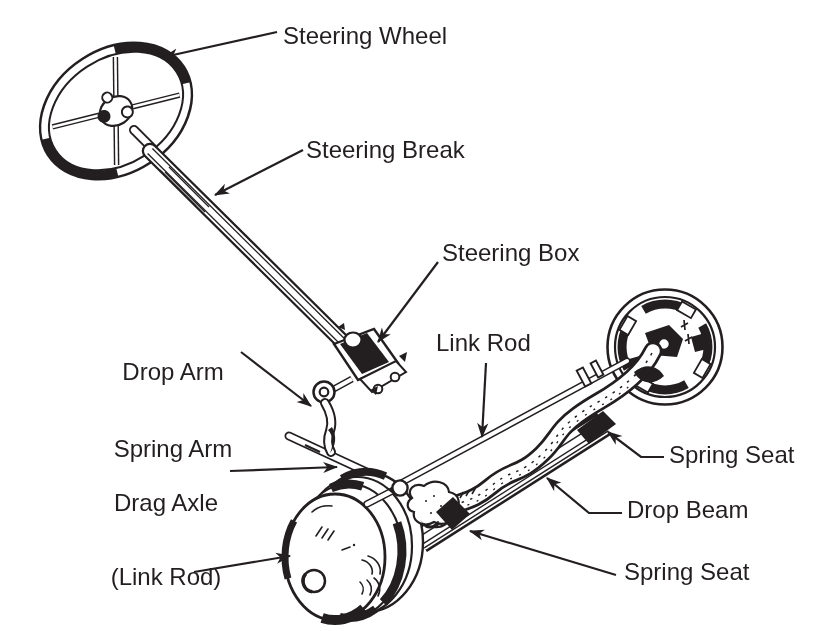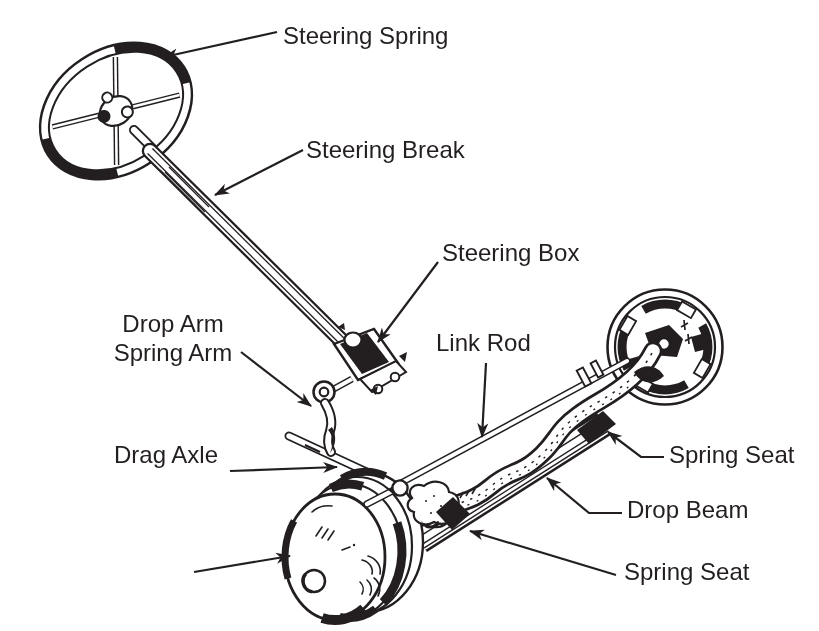--- a/index.html
+++ b/index.html
@@ -17,21 +17,21 @@
     line-height:24px;
     color:#231f20;
     white-space:nowrap;
   }
   .lbl-multi{
     position:absolute;
     font-size:24px;
     color:#231f20;
     text-align:center;
   }
-  .lbl-multi span{display:block;white-space:nowrap;}
+  .lbl-multi span{display:block;white-space:nowrap;margin-top:48px;}
 </style>
 </head>
 <body>
 
 <div id="canvas">
 
 <svg id="art" width="819" height="631" viewBox="0 0 819 631">
   <defs>
     <marker id="ah" viewBox="0 0 14 12" refX="13" refY="6" markerWidth="15" markerHeight="13" markerUnits="userSpaceOnUse" orient="auto">
       <path d="M 14 6 L 0 0.8 L 4 6 L 0 11.2 Z" fill="#231f20"></path>
@@ -220,32 +220,33 @@
     <line x1="241" y1="352" x2="311" y2="406" marker-end="url(#ah)"></line>
     <line x1="486" y1="363" x2="482" y2="437" marker-end="url(#ah)"></line>
     <line x1="230" y1="471" x2="337" y2="467" marker-end="url(#ah)"></line>
     <line x1="194" y1="572" x2="290" y2="556" marker-end="url(#ah)"></line>
     <polyline points="664,457 641,457 608,432" marker-end="url(#ah)"></polyline>
     <polyline points="622,513 589,513 547,478" marker-end="url(#ah)"></polyline>
     <line x1="616" y1="575" x2="470" y2="531" marker-end="url(#ah)"></line>
   </g>
 </svg>
 
-<div class="lbl" style="left:283px;top:24px">Steering Spring</div>
+<div class="lbl" style="left:283px;top:24px">Steering Wheel</div>
 <div class="lbl" style="left:306px;top:138px">Steering Break</div>
 <div class="lbl" style="left:442px;top:241px">Steering Box</div>
 
 <div class="lbl-multi" style="left:103px;top:310px;width:140px;line-height:28.5px">
   <span>Drop Arm</span>
   <span>Spring Arm</span>
 </div>
 
 <div class="lbl" style="left:436px;top:331px">Link Rod</div>
 
 <div class="lbl-multi" style="left:96px;top:442px;width:140px;line-height:26px">
   <span>Drag Axle</span>
+  <span>(Link Rod)</span>
 </div>
 
 <div class="lbl" style="left:669px;top:443px">Spring Seat</div>
 <div class="lbl" style="left:627px;top:498px">Drop Beam</div>
 <div class="lbl" style="left:624px;top:560px">Spring Seat</div>
 
 </div>
 
 </body></html>

